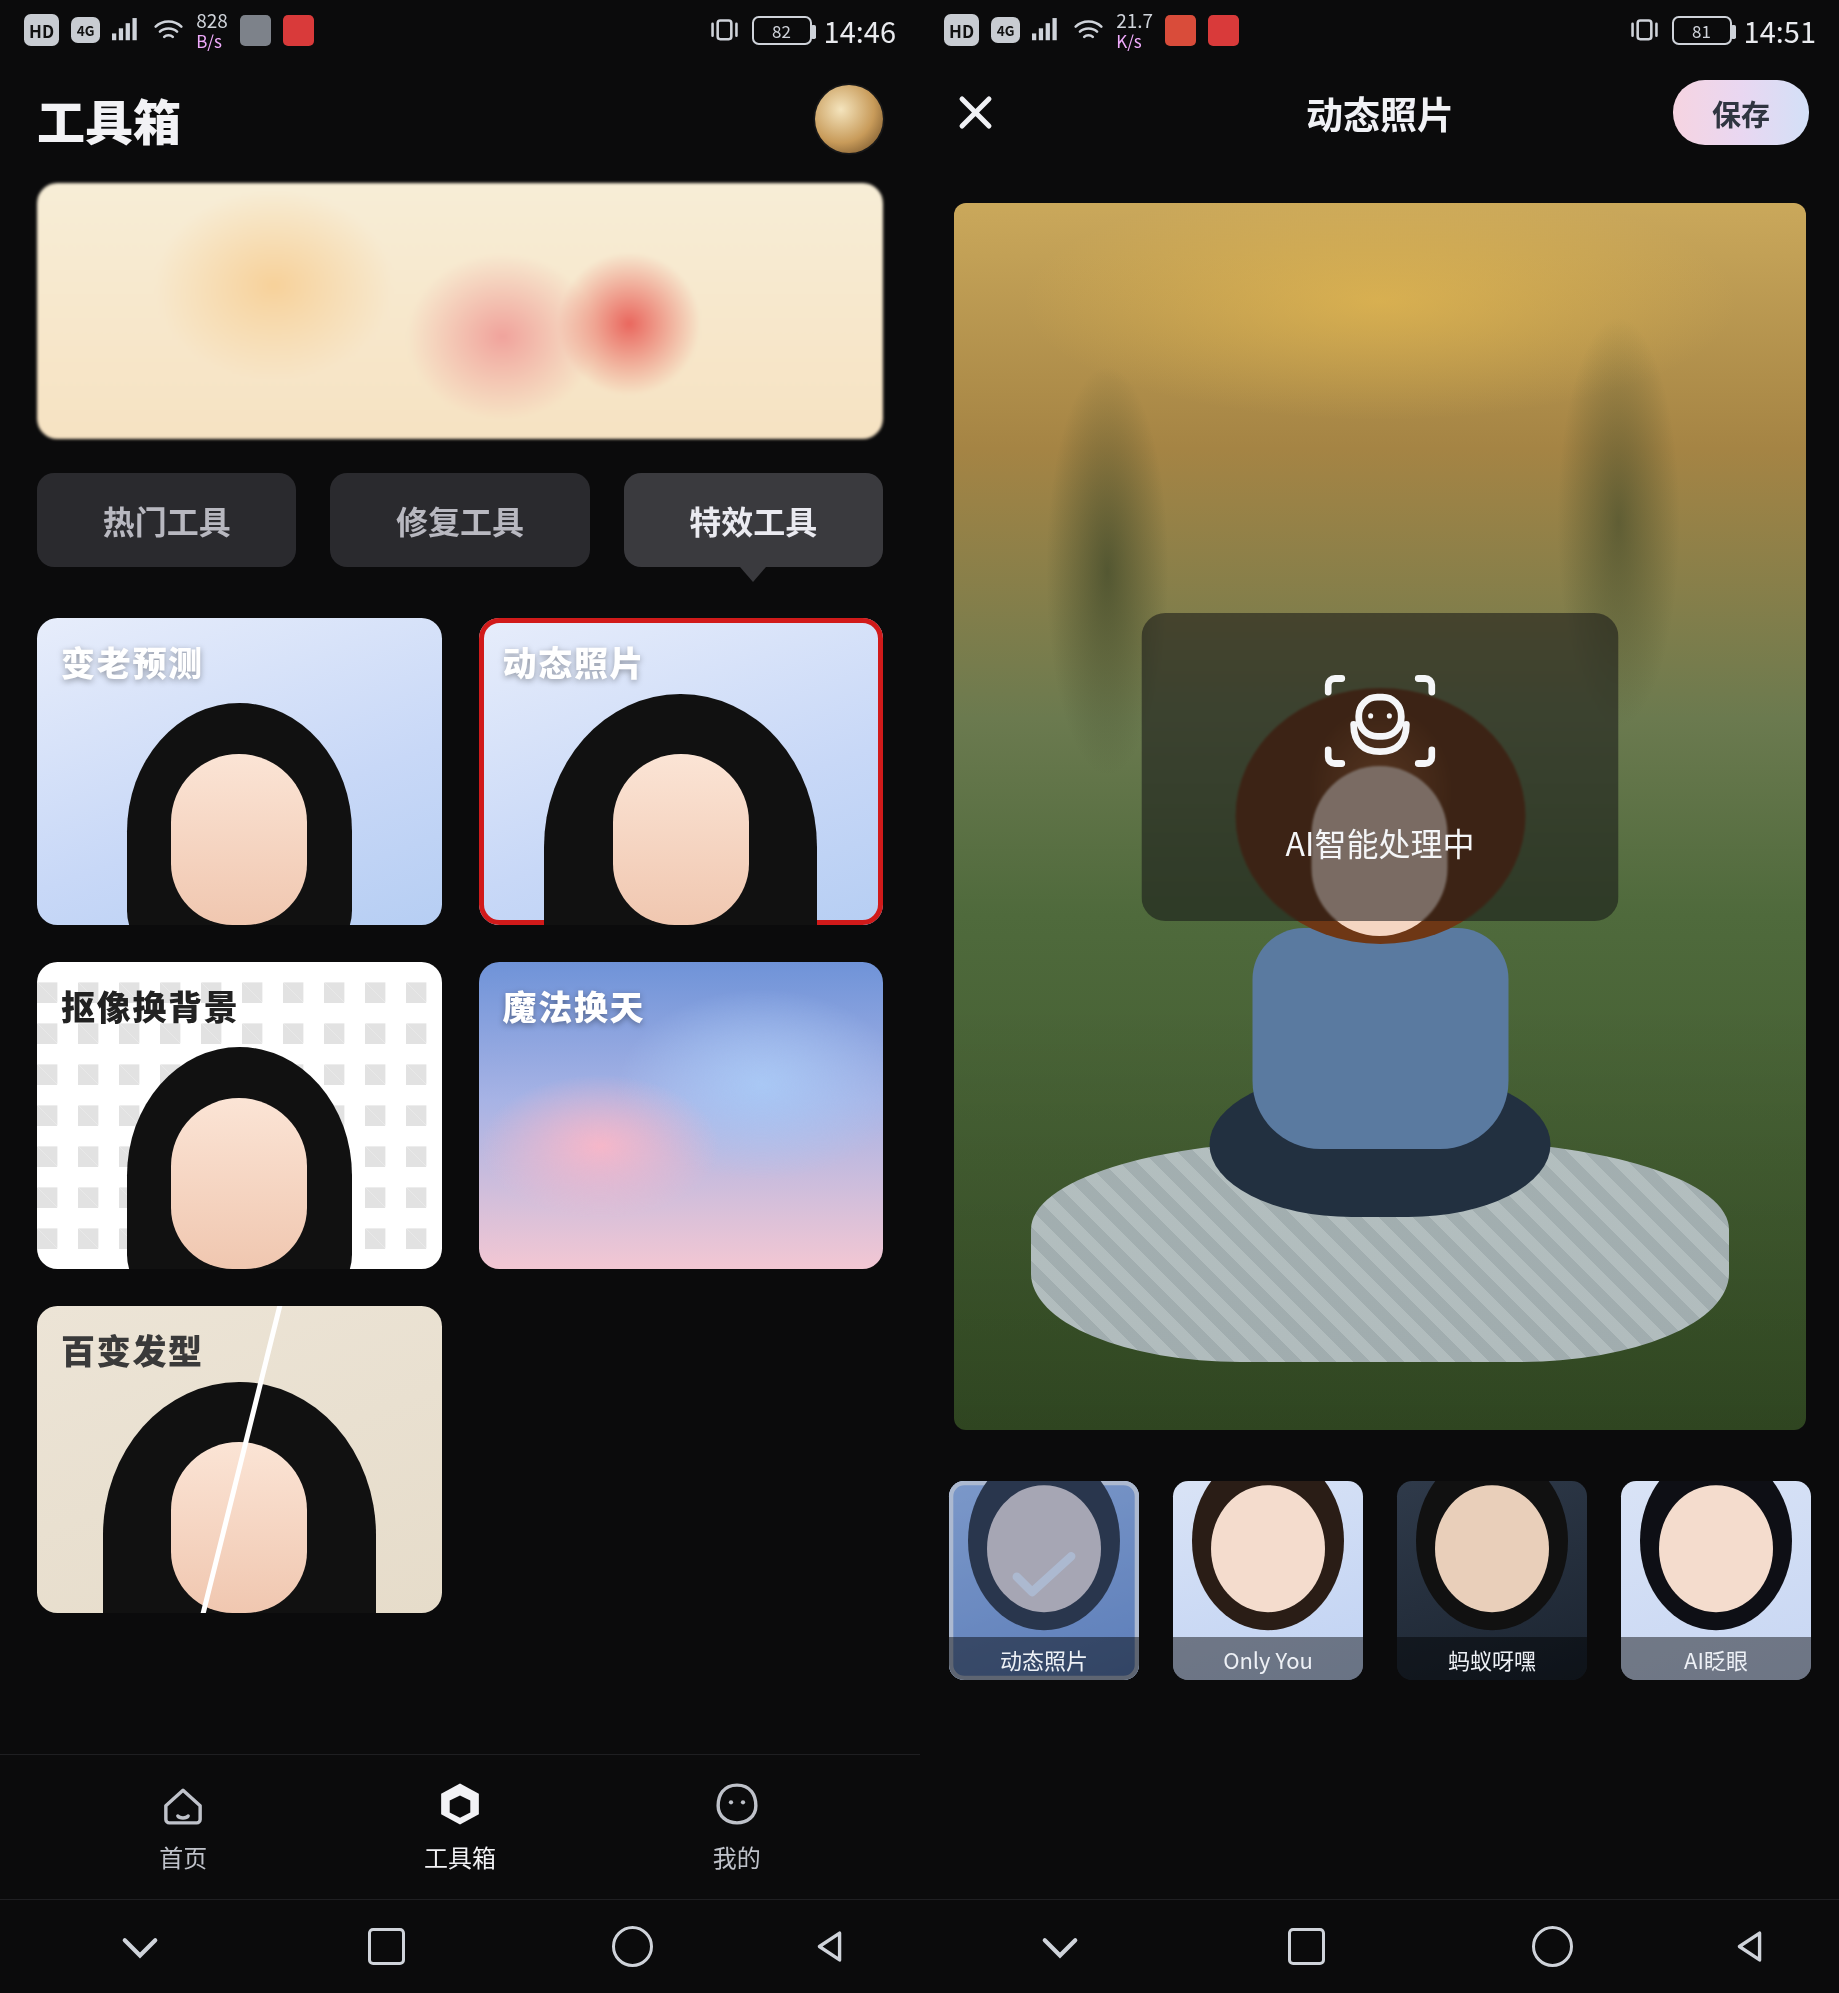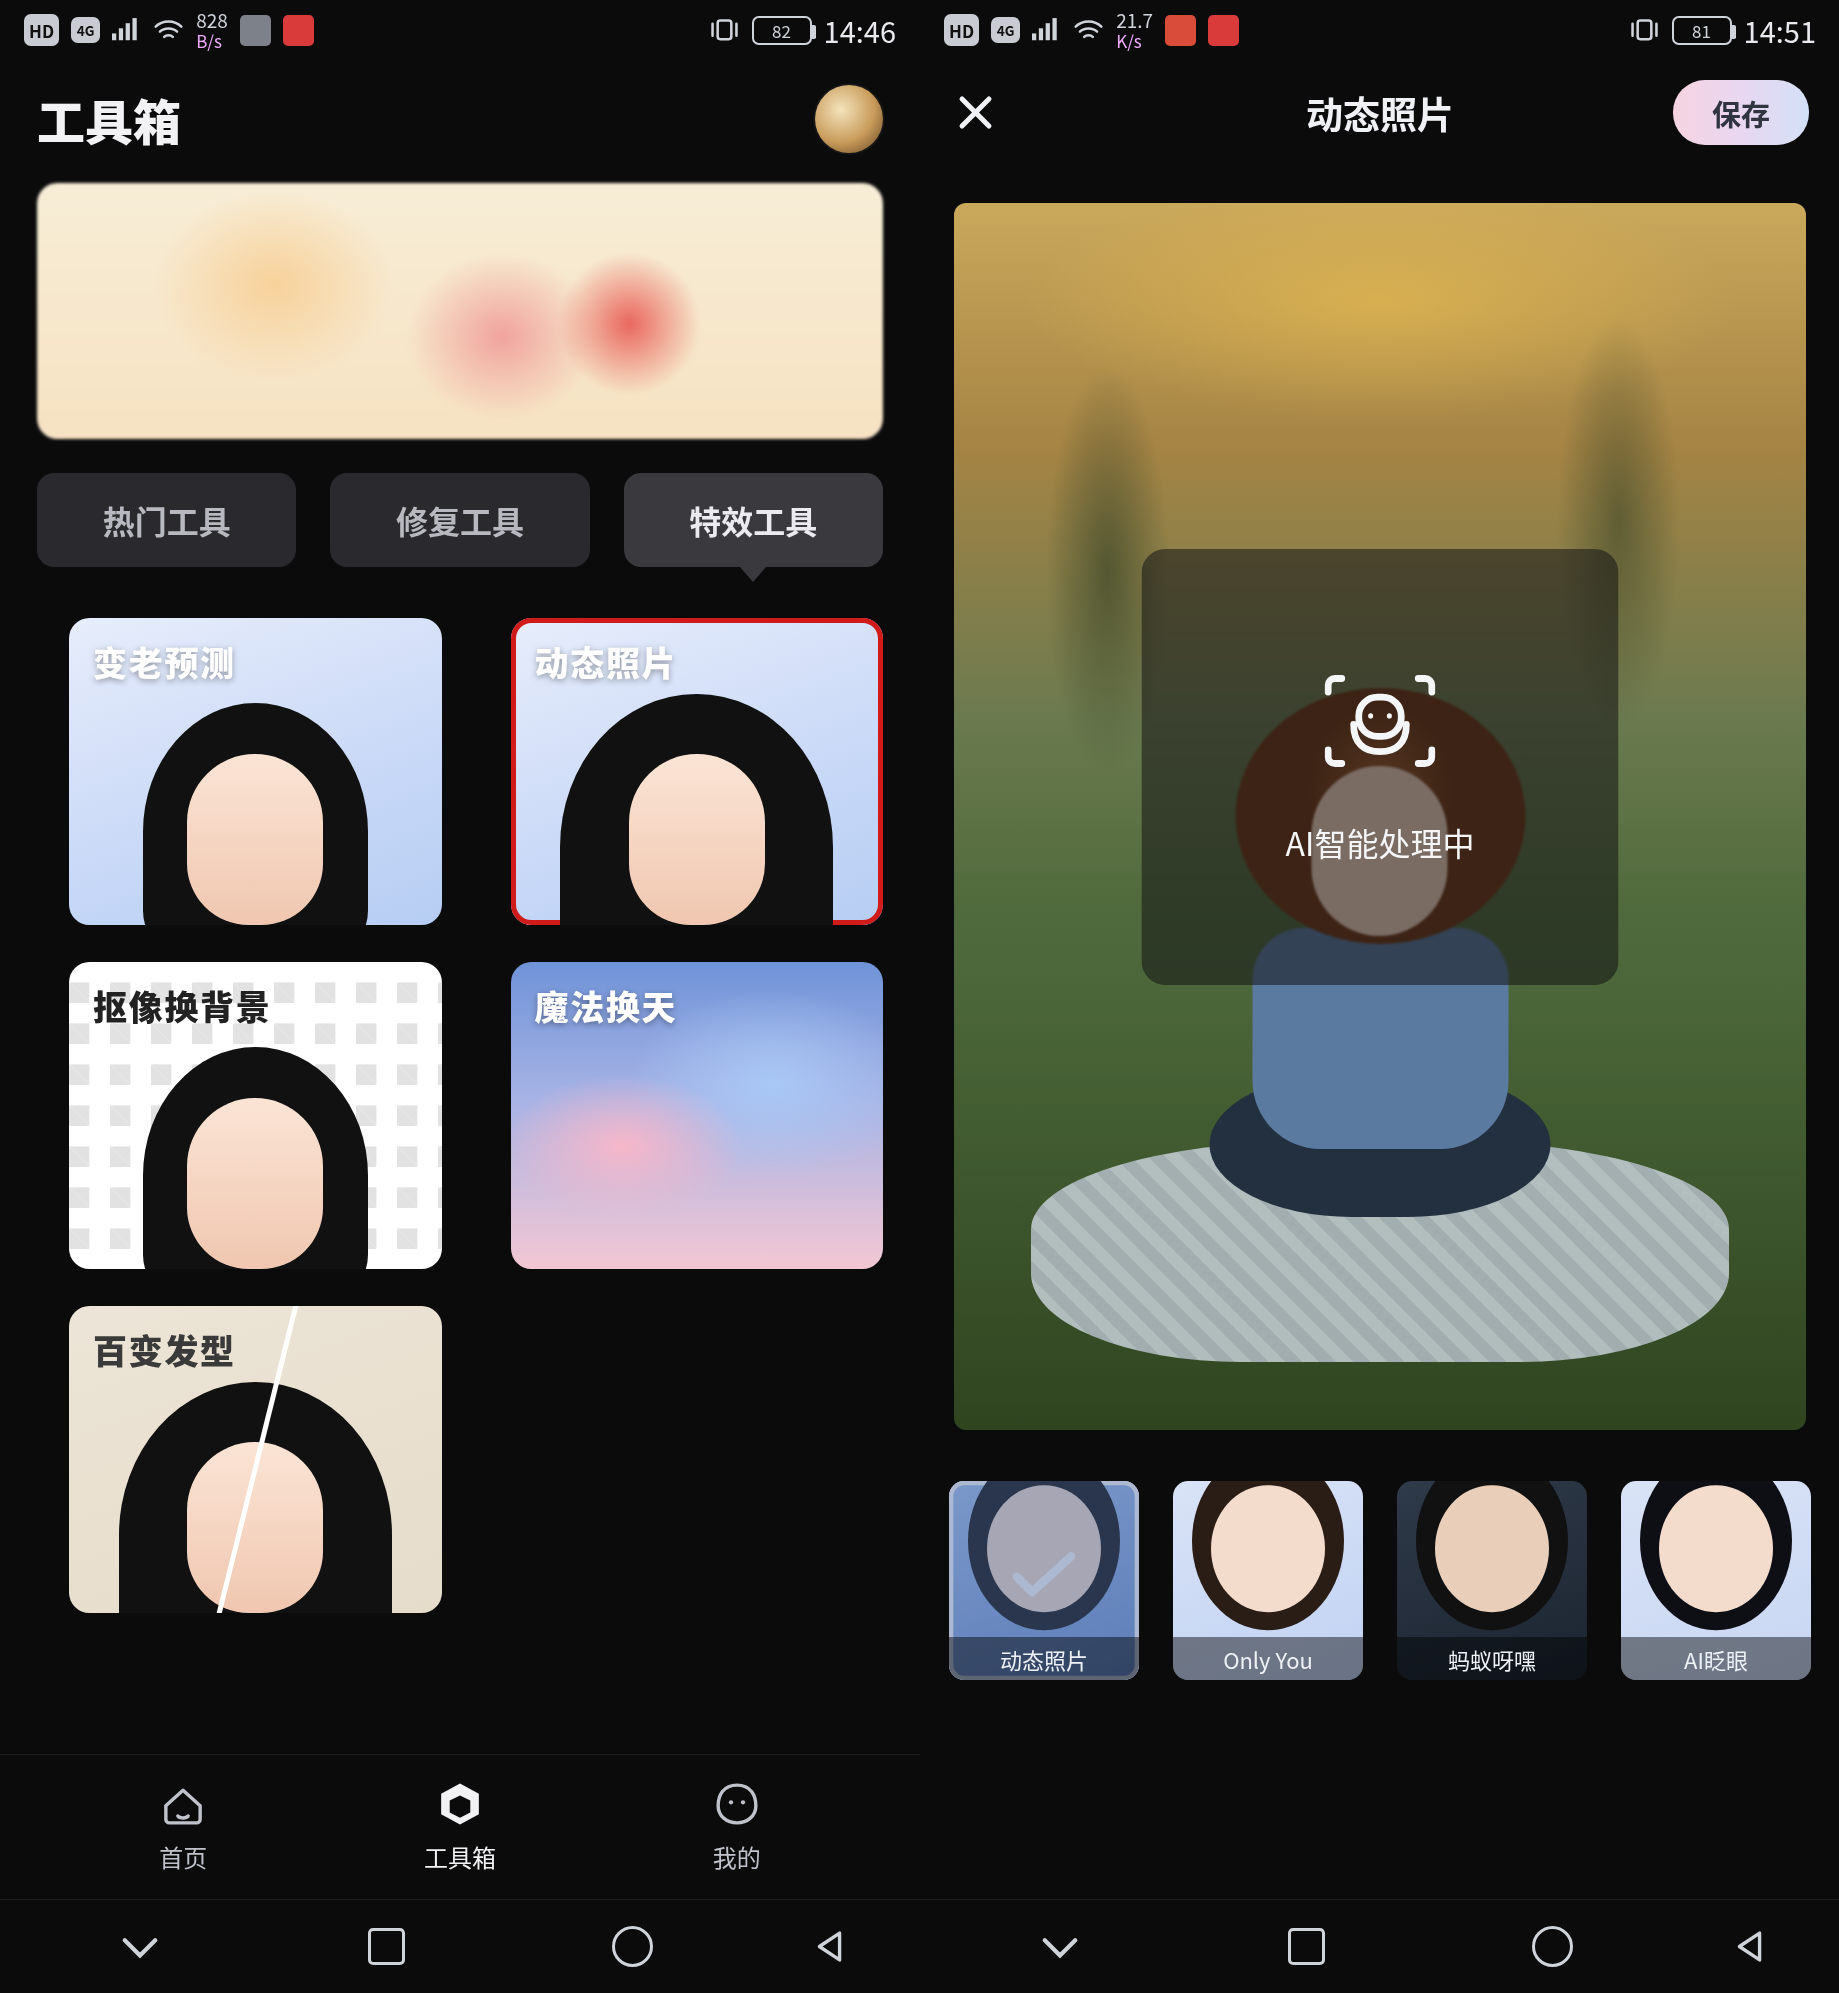--- a/index.html
+++ b/index.html
@@ -97,21 +97,20 @@
     content:"";position:absolute;left:50%;bottom:-15.3px;transform:translateX(-50%);
     border-left:13.6px solid transparent;border-right:13.6px solid transparent;border-top:15.3px solid var(--pill-active);
   }
   .grid{
     margin:51px 37px 0;display:grid;grid-template-columns:1fr 1fr;gap:37px;
     flex:1;align-content:start;
   }
   .card{
     position:relative;height:307px;border-radius:20.4px;overflow:hidden;
     background:linear-gradient(160deg,#e7edfb 0%, #c8d8f7 60%, #b6cef3 100%);
-    margin-left:32px;
   }
   .card .label{
     position:absolute;left:24px;top:19px;font-size:34px;font-weight:800;color:#fff;
     text-shadow:0 1.7px 6.8px rgba(0,0,0,.35);
     letter-spacing:1.7px;
   }
   .card.selected{outline:5.1px solid #d11a1a;outline-offset:-5.1px}
   
   .face{
     position:absolute;left:50%;bottom:-17px;transform:translateX(-50%);
@@ -202,21 +201,21 @@
   }
   .model .hair2{
     position:absolute;bottom:307px;left:128px;width:290px;height:256px;border-radius:50%;
     background:radial-gradient(102px 119px at 50% 40%,#a75f2e 0%,#6e3715 70%);
   }
   .model .legs{
     position:absolute;bottom:34px;left:102px;width:341px;height:145px;border-radius:50%/60%;background:#223040;
   }
   .overlay{
     position:absolute;left:50%;top:46%;transform:translate(-50%,-50%);
-    width:477px;height:436px;border-radius:24px;background:rgba(20,20,22,.55);
+    width:477px;height:308px;border-radius:24px;background:rgba(20,20,22,.55);
     display:flex;flex-direction:column;align-items:center;justify-content:center;gap:38px;
     color:#f5f6f8;font-size:32px;backdrop-filter:blur(0.9px);
   }
   .scan-icon svg{width:111px;height:102px;stroke:#f5f6f8;stroke-width:8;fill:none;stroke-linecap:round;stroke-linejoin:round}
   .thumbs{
     margin:51px 29px 0;display:flex;gap:34px;
   }
   .thumb{
     flex:1;aspect-ratio:1/1.05;border-radius:15.3px;position:relative;overflow:hidden;
     background:linear-gradient(160deg,#d9e3f6,#c0d2f3);

